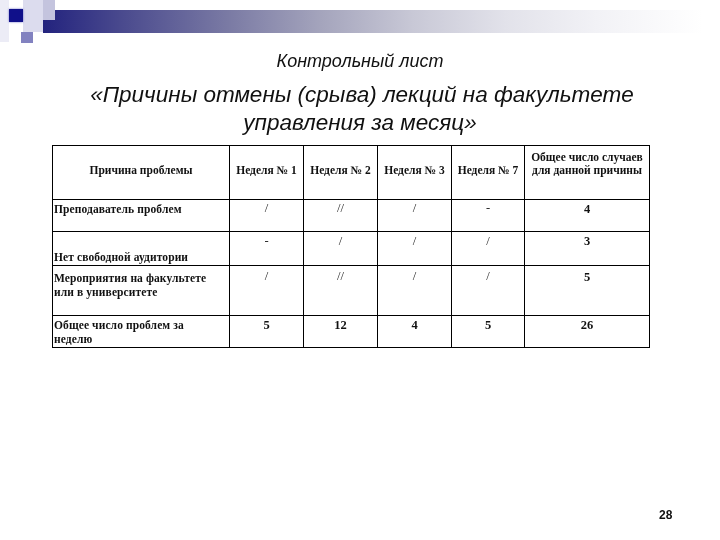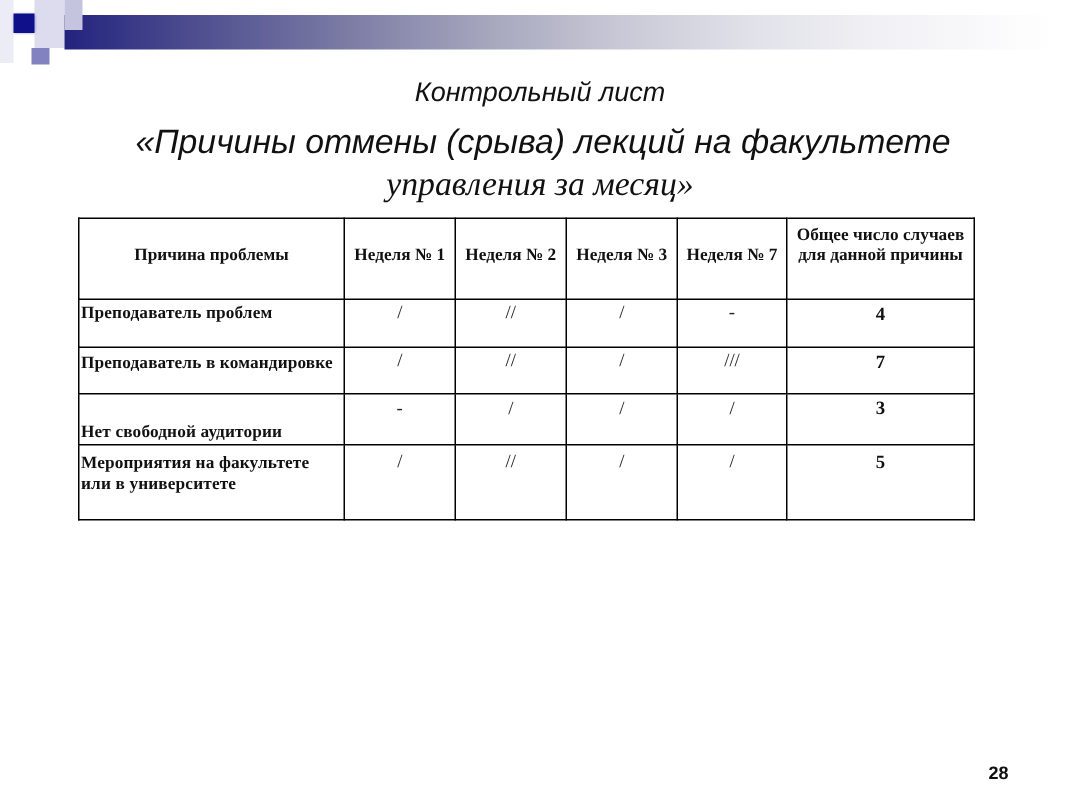--- a/index.html
+++ b/index.html
@@ -52,21 +52,21 @@
       left: 0;
       width: 720px;
       text-align: center;
       font-family: "Liberation Sans", sans-serif;
       font-style: italic;
       white-space: nowrap;
       color: #111;
     }
     .title { top: 46px; font-size: 18px; line-height: 30px; }
     .subtitle.l1 { top: 81px; font-size: 22.5px; line-height: 28px; left: 2px; }
-    .subtitle.l2 { top: 109px; font-size: 22.5px; line-height: 28px; font-family: Liberation Serif, serif; }
+    .subtitle.l2 { top: 109px; font-size: 22.5px; line-height: 28px; }
     
     .checklist {
       position: absolute;
       left: 52px;
       top: 145px;
       width: 597px;
       border-collapse: collapse;
       table-layout: fixed;
     }
     .checklist th, .checklist td {
@@ -147,28 +147,20 @@
 
   <tr style="height:32px">
     <td class="cause" style="padding-top:2px">Преподаватель проблем</td>
     <td class="val" style="padding-top:1px">/</td>
     <td class="val" style="padding-top:1px">//</td>
     <td class="val" style="padding-top:1px">/</td>
     <td class="val" style="padding-top:1px">-</td>
     <td class="total" style="padding-top:2px">4</td>
   </tr>
 
-  <tr style="height:31px">
-    <td class="cause" style="padding-top:3px">Преподаватель в командировке</td>
-    <td class="val" style="padding-top:1px">/</td>
-    <td class="val" style="padding-top:1px">//</td>
-    <td class="val" style="padding-top:1px">/</td>
-    <td class="val" style="padding-top:1px">///</td>
-    <td class="total" style="padding-top:2px">7</td>
-  </tr>
 
   <tr style="height:32px">
     <td class="cause" style="padding-top:18px">Нет свободной аудитории</td>
     <td class="val" style="padding-top:2px">-</td>
     <td class="val" style="padding-top:2px">/</td>
     <td class="val" style="padding-top:2px">/</td>
     <td class="val" style="padding-top:2px">/</td>
     <td class="total" style="padding-top:2px">3</td>
   </tr>
 
@@ -178,16 +170,25 @@
   <tr style="height:50px">
     <td class="cause" style="padding-top:5px">Мероприятия на факультете
 или в университете</td>
     <td class="val" style="padding-top:3px">/</td>
     <td class="val" style="padding-top:3px">//</td>
     <td class="val" style="padding-top:3px">/</td>
     <td class="val" style="padding-top:3px">/</td>
     <td class="total" style="padding-top:4px">5</td>
   </tr>
 
+  <tr class="sum" style="height:29px">
+    <td class="cause" style="padding-top:2px">Общее число проблем за
+неделю</td>
+    <td class="val" style="padding-top:2px">5</td>
+    <td class="val" style="padding-top:2px">12</td>
+    <td class="val" style="padding-top:2px">4</td>
+    <td class="val" style="padding-top:2px">5</td>
+    <td class="total" style="padding-top:2px">26</td>
+  </tr>
 </tbody>
   </table>
 
 <div class="page-number">28</div>
 
 </body></html>

